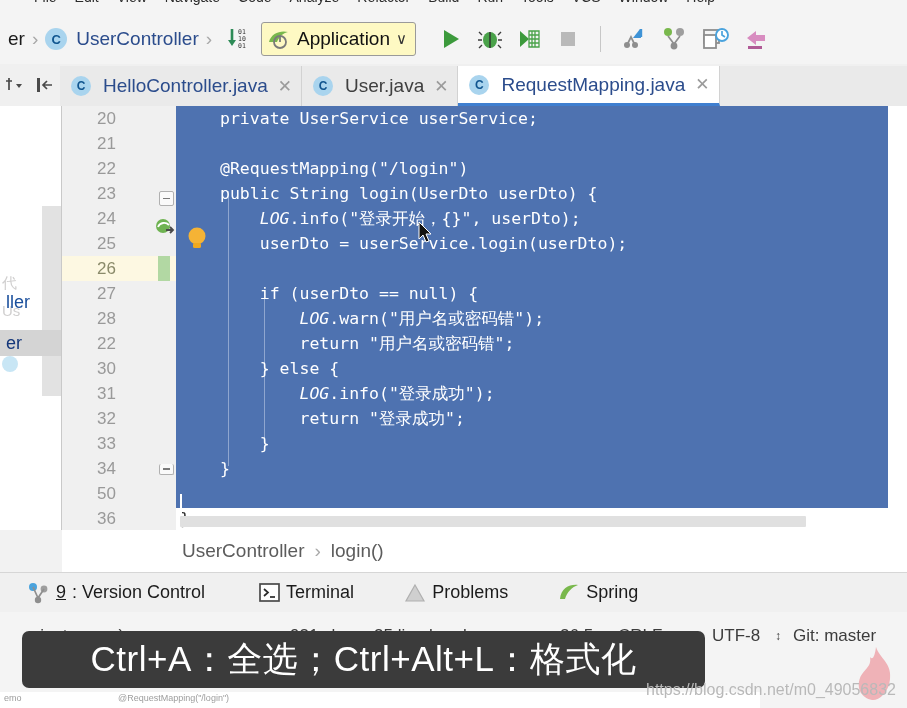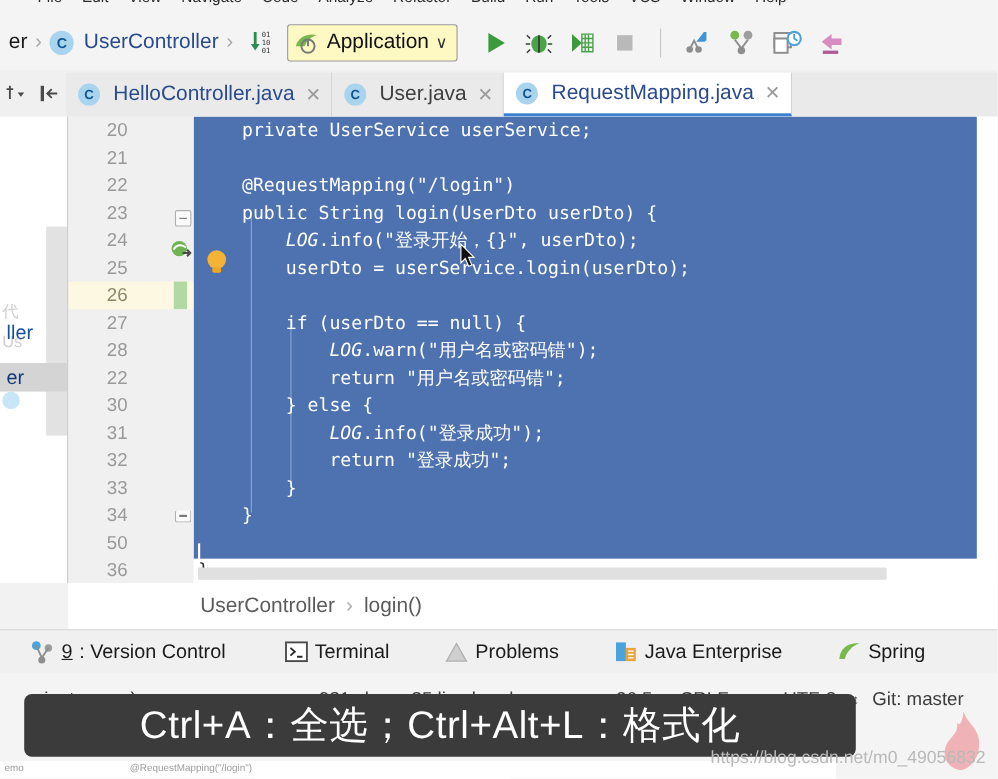--- a/index.html
+++ b/index.html
@@ -120,21 +120,21 @@
   .twitem .u { text-decoration:underline; }
 
   
   .statusbar { position:absolute; left:0; top:612px; width:907px; height:96px;
                background:#f4f4f4; }
   .sb-text { position:absolute; font-size:17px; color:#3c3c3c;
              white-space:nowrap; top:14px; }
   .sb-arrows { font-size:12px; }
 
   
-  .caption { position:absolute; left:22px; top:631px; width:756px; height:57px;
+  .caption { position:absolute; left:22px; top:631px; width:683px; height:57px;
              background:#3b3b3b; border-radius:7px; display:flex;
              align-items:center; justify-content:center; z-index:40; }
   .caption span { color:#ffffff; font-size:35px; white-space:nowrap;
                   letter-spacing:0.5px; }
 
   
   .wm-url { position:absolute; left:646px; top:681px; font-size:16px;
             color:#b9b9b9; white-space:nowrap; z-index:45; }
   .wm-flame { position:absolute; left:852px; top:645px; width:46px;
               height:58px; z-index:44; }
@@ -370,28 +370,20 @@
       <span>Terminal</span>
     </div>
     <div class="twitem" style="margin-left:26px;">
       <svg width="22" height="21" viewBox="0 0 22 21">
         <path d="M11 3 L20 19 L2 19 Z" fill="#cfcfcf" stroke="#b0b0b0" stroke-width="1.2"></path>
       </svg>
       <span>Problems</span>
     </div>
     <div class="twitem" style="margin-left:26px;">
       <svg width="22" height="21" viewBox="0 0 22 21">
-        <rect x="2" y="2" width="9" height="17" fill="#4aa3dd"></rect>
-        <rect x="11" y="7" width="9" height="12" fill="#e8a33d"></rect>
-        <path d="M13 10 L18 10 M13 13 L18 13 M13 16 L18 16" stroke="#ffffff" stroke-width="1.2"></path>
-      </svg>
-      <span>Java Enterprise</span>
-    </div>
-    <div class="twitem" style="margin-left:26px;">
-      <svg width="22" height="21" viewBox="0 0 22 21">
         <path d="M2 17 C3 6 12 2 20 3 C14 5 9 10 7 17 Z" fill="#79b84c"></path>
       </svg>
       <span>Spring</span>
     </div>
   </div>
 
   <div class="statusbar">
     <span class="sb-text" style="left:26px;">minutes ago)</span>
     <span class="sb-text" style="left:290px;">931 chars, 35 line breaks</span>
     <span class="sb-text" style="left:560px;">26:5</span>

